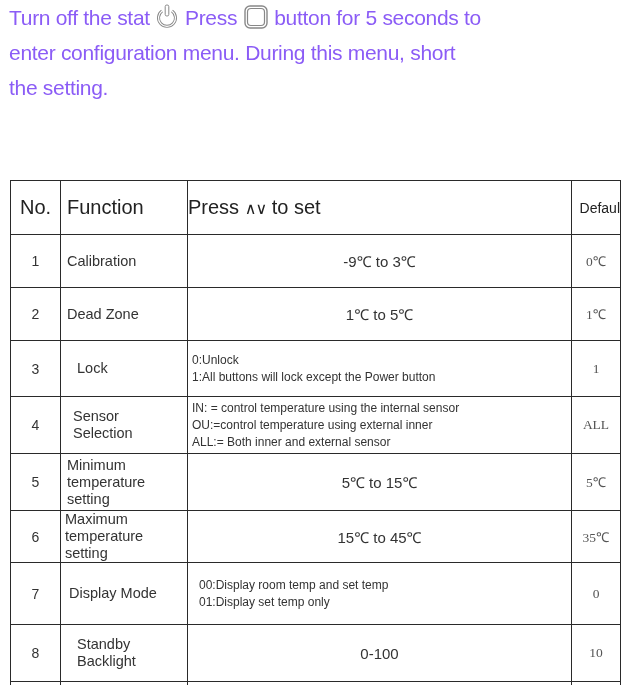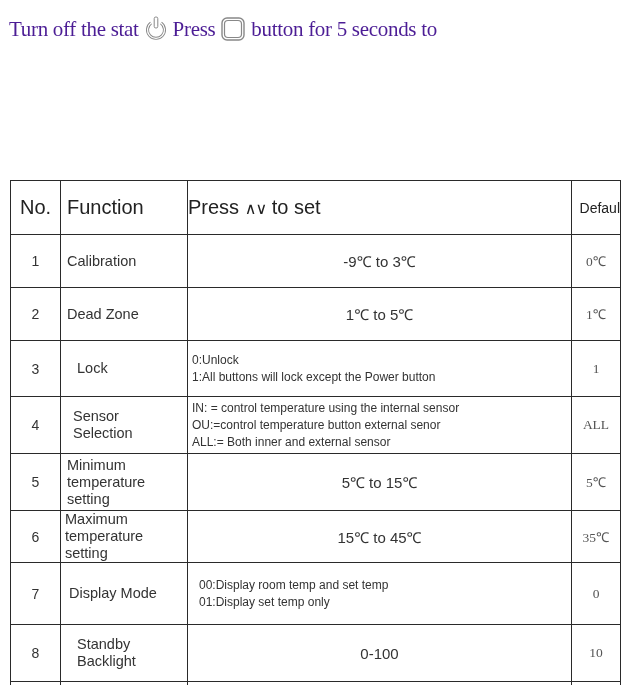--- a/index.html
+++ b/index.html
@@ -1,17 +1,17 @@
 <!DOCTYPE html>
 <html><head>
 <meta charset="utf-8">
 <style>
   html, body { margin: 0; padding: 0; background: #ffffff; }
   body { width: 625px; height: 685px; position: relative; overflow: hidden; font-family: "Liberation Sans", sans-serif; color: #000; }
-  .intro { position: absolute; left: 9px; top: 12px; width: 612px; font-family: Liberation Serif, serif; font-size: 21px; line-height: 35px; color: #4c1d95; letter-spacing: -0.3px; }
+  .intro { position: absolute; left: 9px; top: 0; width: 612px; font-family: Liberation Sans, sans-serif; font-size: 21px; line-height: 35px; color: #8b5cf6; letter-spacing: -0.3px; }
   .intro .line { white-space: nowrap; height: 35px; }
   .icon { display: inline-block; vertical-align: middle; position: relative; top: -2px; }
   .pwr svg, .sq svg { display: block; }
   table.cfg { position: absolute; left: 10px; top: 180px; border-collapse: collapse; table-layout: fixed; width: 610px; }
   table.cfg td, table.cfg th { border: 1.6px solid #2a2a2a; padding: 0; font-weight: normal; color: #333; overflow: hidden; }
   th { font-size: 20px; color: #222 !important; }
   .c-no { text-align: center; font-size: 14px; }
   .c-fn { font-size: 14.5px; padding-left: 6px !important; line-height: 17px; }
   .c-val { font-size: 15px; }
   .c-val.center { text-align: center; }
@@ -37,20 +37,22 @@
     </span>
     <span>Press</span>
     <span class="icon sq">
       <svg width="26" height="26" viewBox="0 0 26 26">
           <rect x="2" y="2" width="22" height="22" rx="5" fill="none" stroke="#888" stroke-width="1.4"></rect>
           <rect x="4.5" y="4.5" width="17" height="17" rx="3.5" fill="none" stroke="#888" stroke-width="1.2"></rect>
         </svg>
     </span>
     <span>button for 5 seconds to</span>
   </div>
+  <div class="line">enter configuration menu. During this menu, short</div>
+  <div class="line">the setting.</div>
 </div>
 
 <table class="cfg">
   <colgroup>
     <col style="width:50px">
       <col style="width:127px">
       <col style="width:384px">
       <col style="width:49px">
   </colgroup>
   <tbody>
@@ -86,21 +88,21 @@
     <td class="c-def">1</td>
   </tr>
   <tr style="height:57px">
     <td class="c-no">4</td>
     <td class="c-fn" style="padding-left:12px !important">
       <div>Sensor</div>
       <div>Selection</div>
     </td>
     <td class="c-val multi">
       <div>IN: = control temperature using the internal sensor</div>
-      <div>OU:=control temperature button external senor</div>
+      <div>OU:=control temperature using external inner</div>
       <div>ALL:= Both inner and external sensor</div>
     </td>
     <td class="c-def">ALL</td>
   </tr>
   <tr style="height:57px">
     <td class="c-no">5</td>
     <td class="c-fn">
       <div>Minimum</div>
       <div>temperature</div>
       <div>setting</div>

